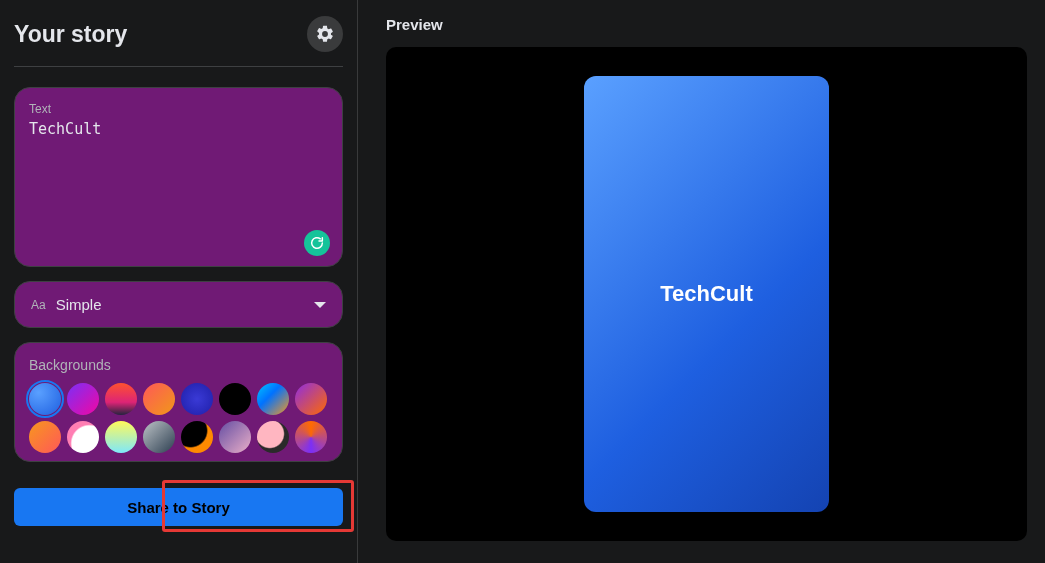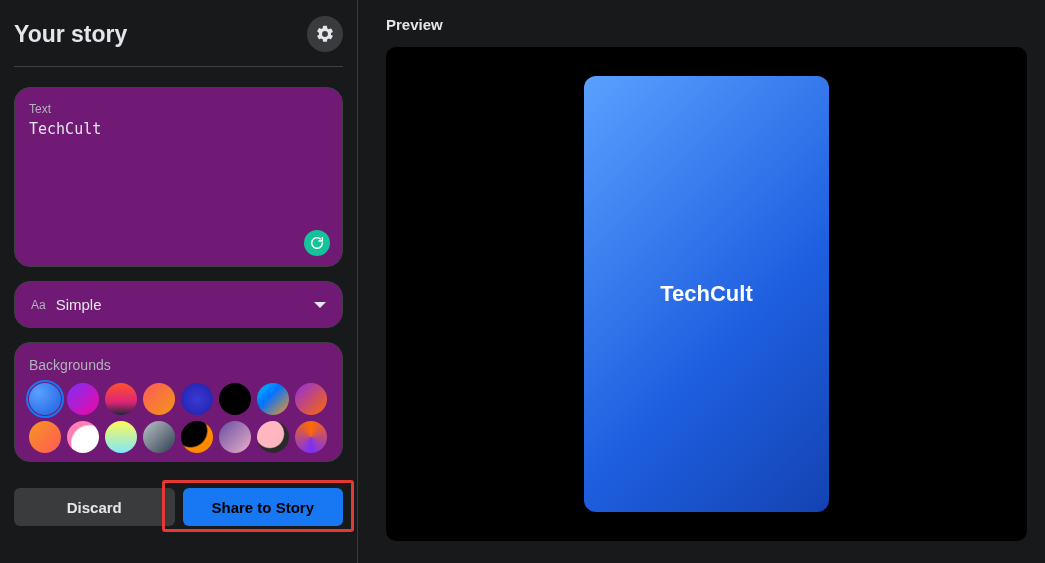--- a/index.html
+++ b/index.html
@@ -207,21 +207,20 @@
         <div class="swatch" style="background: linear-gradient(135deg, rgb(189, 195, 199), rgb(44, 62, 80));"></div>
         <div class="swatch" style="background: radial-gradient(circle at 30% 30%, rgb(0, 0, 0) 50%, rgb(255, 138, 0) 55%);"></div>
         <div class="swatch" style="background: linear-gradient(135deg, rgb(101, 78, 163), rgb(234, 175, 200));"></div>
         <div class="swatch" style="background: radial-gradient(circle at 40% 40%, rgb(255, 182, 193) 50%, rgb(42, 42, 42) 55%);"></div>
         <div class="swatch" style="background: conic-gradient(rgb(255, 106, 0), rgb(123, 47, 247), rgb(255, 106, 0));"></div>
       </div>
   </div>
 
   <div class="footer-wrap">
     <div class="footer-row">
-      <button class="btn btn-secondary">Discard</button>
       <button class="btn btn-primary">Share to Story</button>
     </div>
     <div class="highlight-box" style="left:148px; top:4px; width:192px; height:52px;"></div>
   </div>
 </div>
 
 <div class="main">
   <div class="preview-label">Preview</div>
   <div class="preview-frame">
     <div class="story-card">

